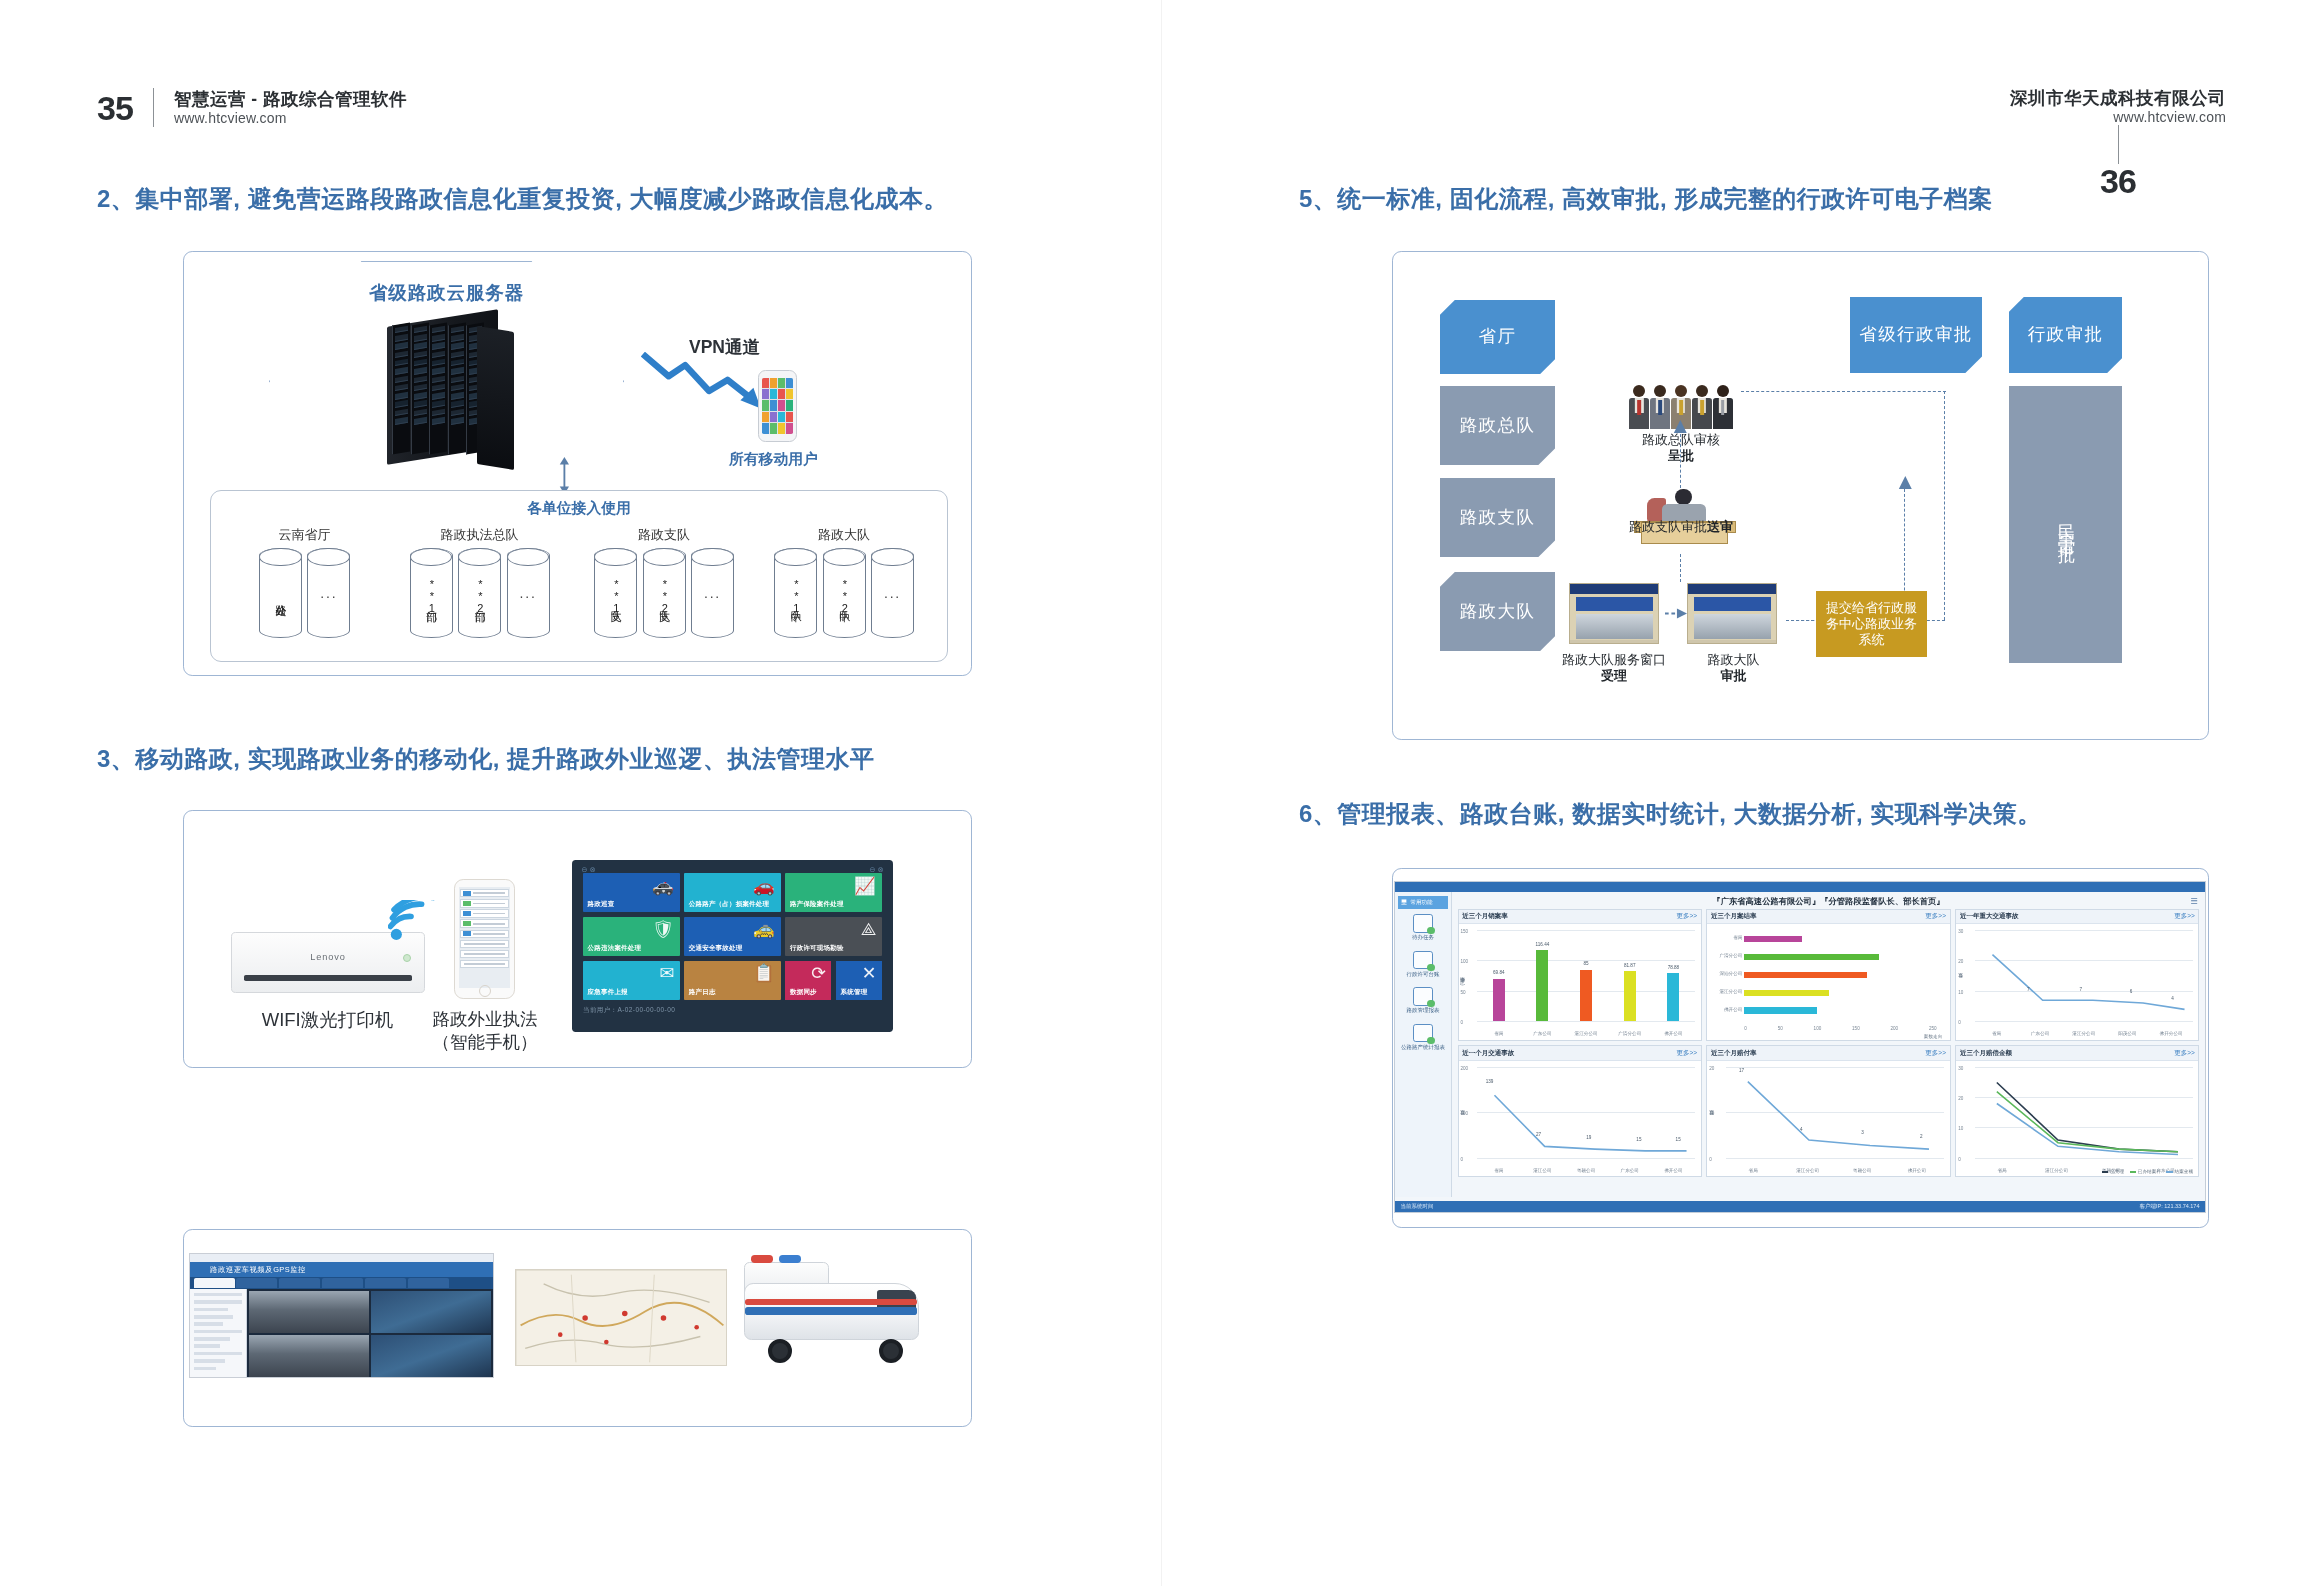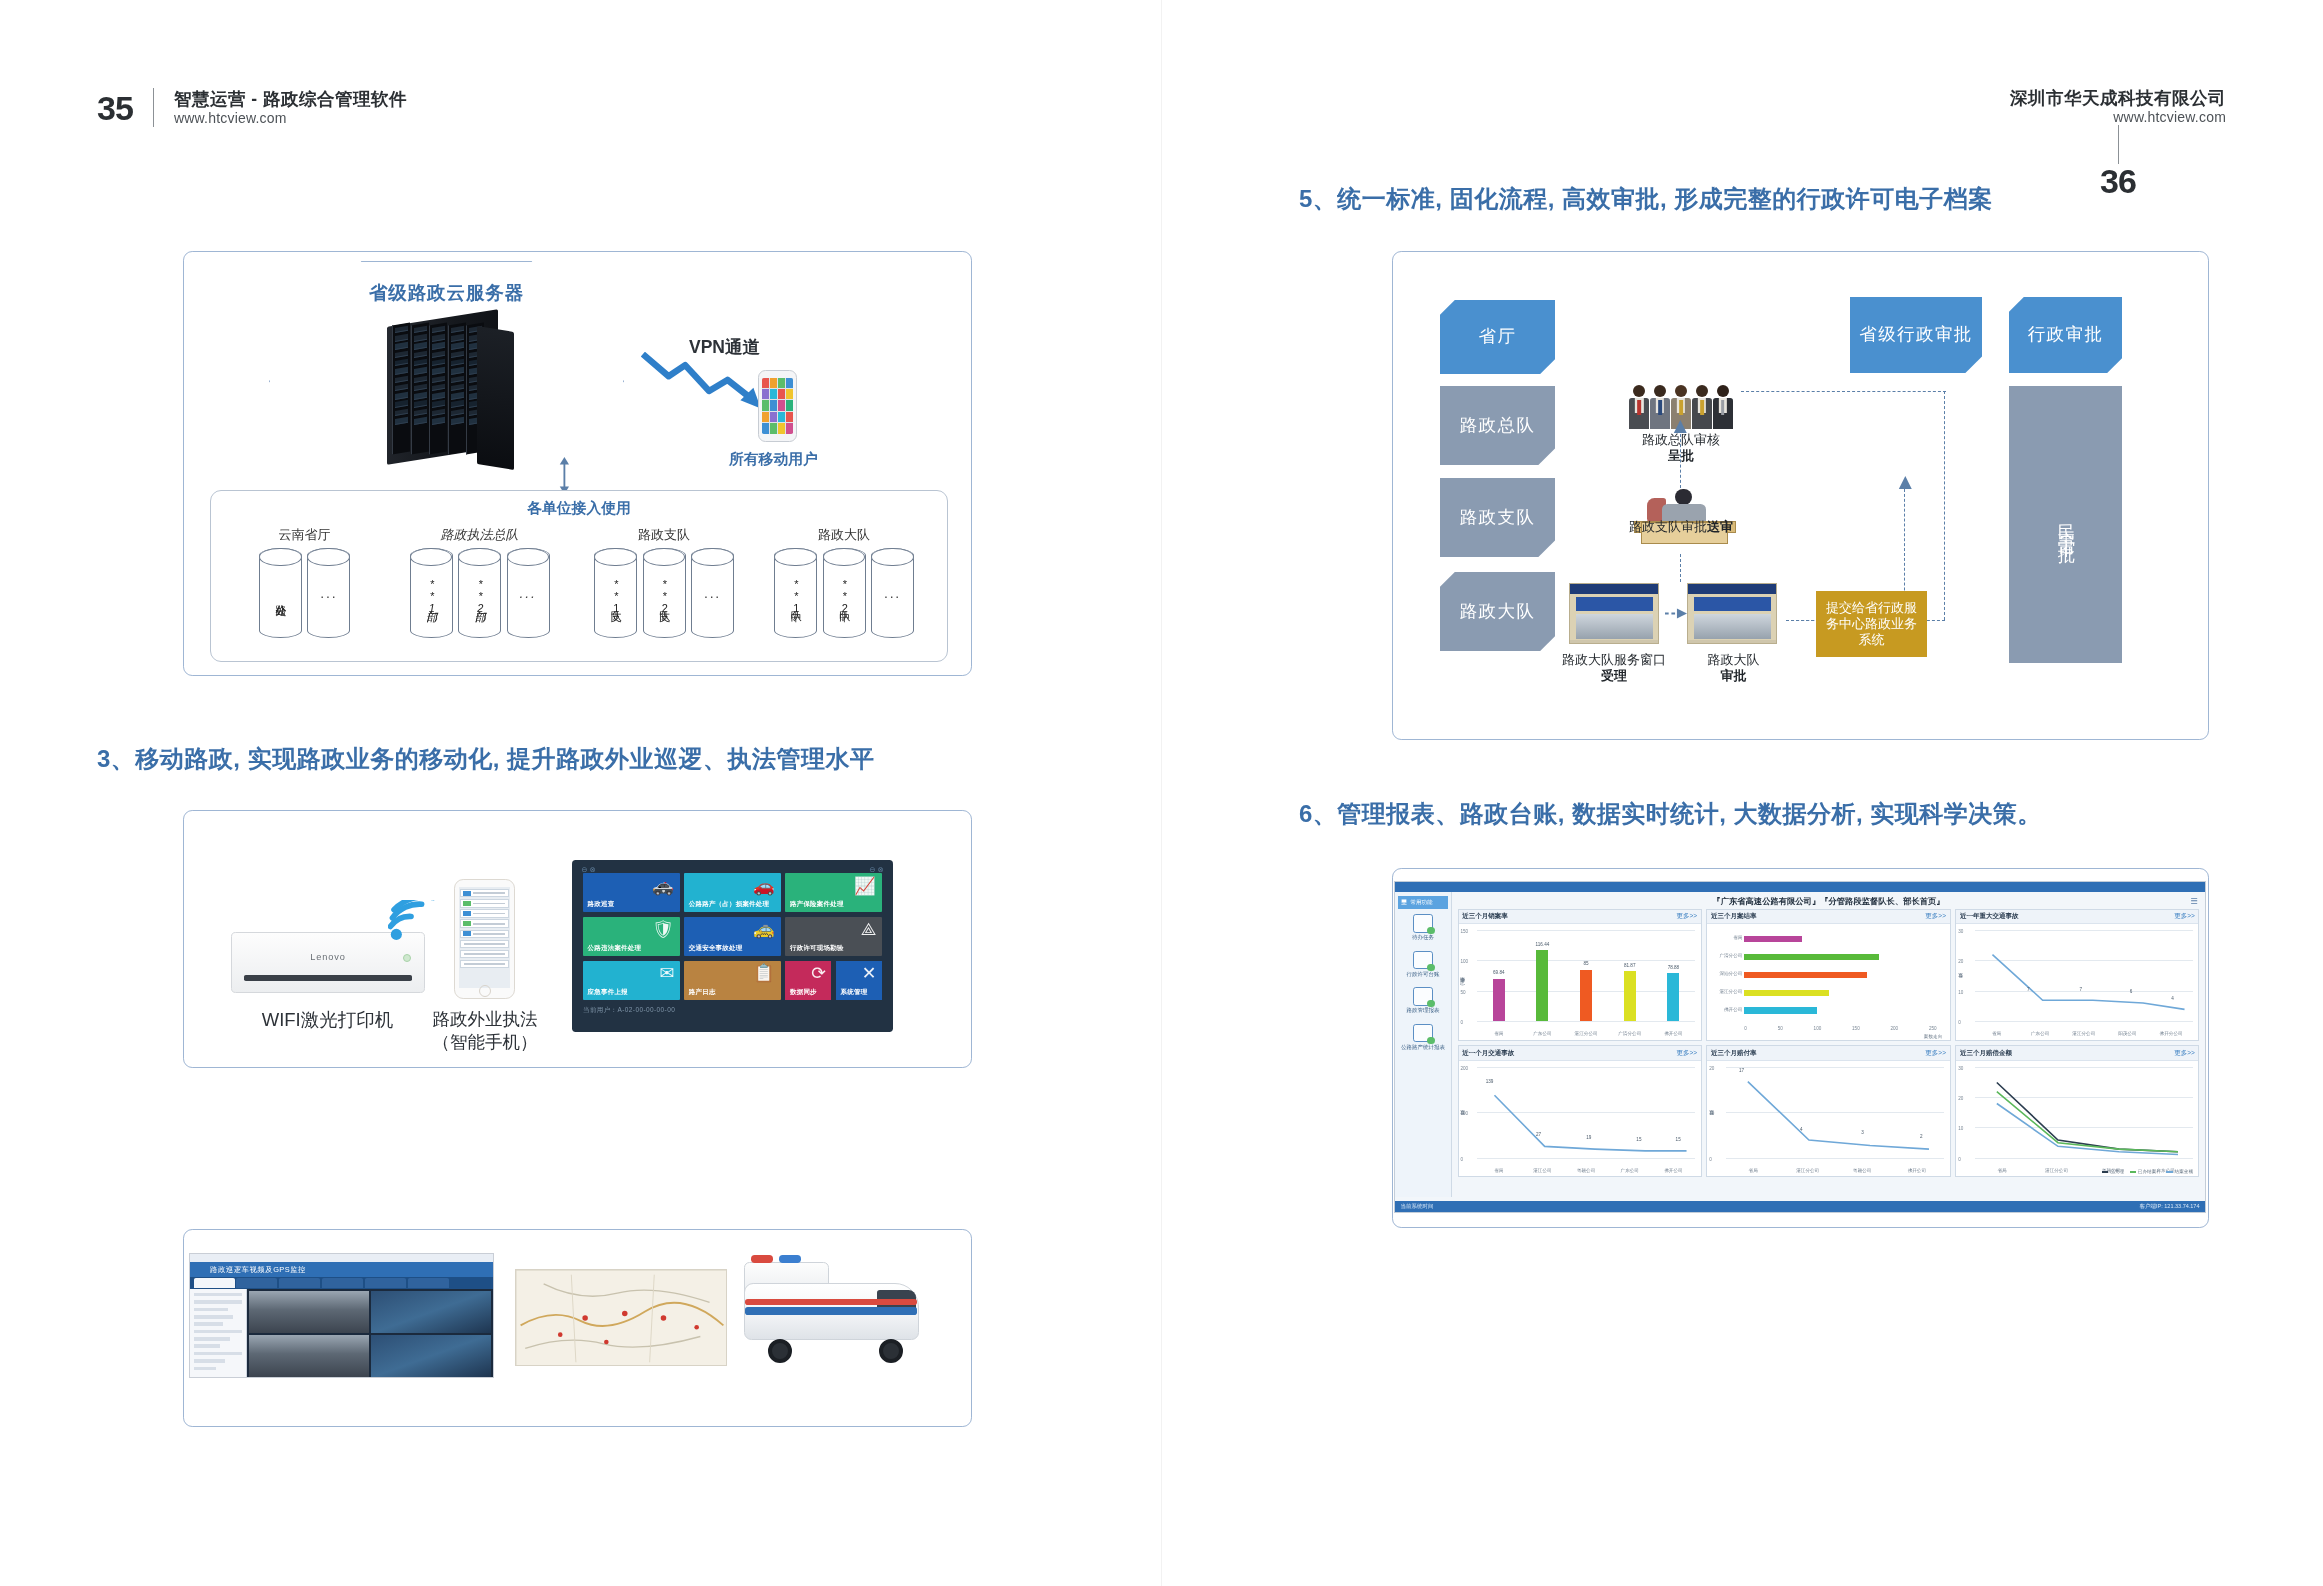--- a/index.html
+++ b/index.html
@@ -358,20 +358,21 @@
 
   <div class="hdr hdr-right">
     <div class="hdr-text">
       <div class="hdr-title">深圳市华天成科技有限公司</div>
       <div class="hdr-url">www.htcview.com</div>
     </div>
     <div class="hdr-rule"></div>
     <div class="folio">36</div>
   </div>
 
+  <div class="sec-head" style="left:97px; top:183px;">2、集中部署, 避免营运路段路政信息化重复投资, 大幅度减少路政信息化成本。</div>
 
   <div class="figbox" style="left:183px; top:251px; width:789px; height:425px;">
 
     <div class="hex-wrap" style="left:85px; top:9.2px;">
       <div class="hex"></div>
       <div class="hex-label">省级路政云服务器</div>
       <div class="rack">
         <div class="rack-body"></div>
         <div class="rack-col" style="left:31px;">
             <i></i>
@@ -494,21 +495,21 @@
           <div class="cyls">
             <div class="cyl">
                 <span class="cyl-txt">公路处</span>
               </div>
             <div class="cyl">
                 <span class="cyl-dots">...</span>
               </div>
           </div>
         </div>
 
-        <div class="group" style="width:190px;font-style:italic;">
+        <div class="group" style="width:190px;">
           <div class="group-title">路政执法总队</div>
           <div class="cyls">
             <div class="cyl">
                 <span class="cyl-txt">**部门1</span>
               </div>
             <div class="cyl">
                 <span class="cyl-txt">**部门2</span>
               </div>
             <div class="cyl">
                 <span class="cyl-dots">...</span>

